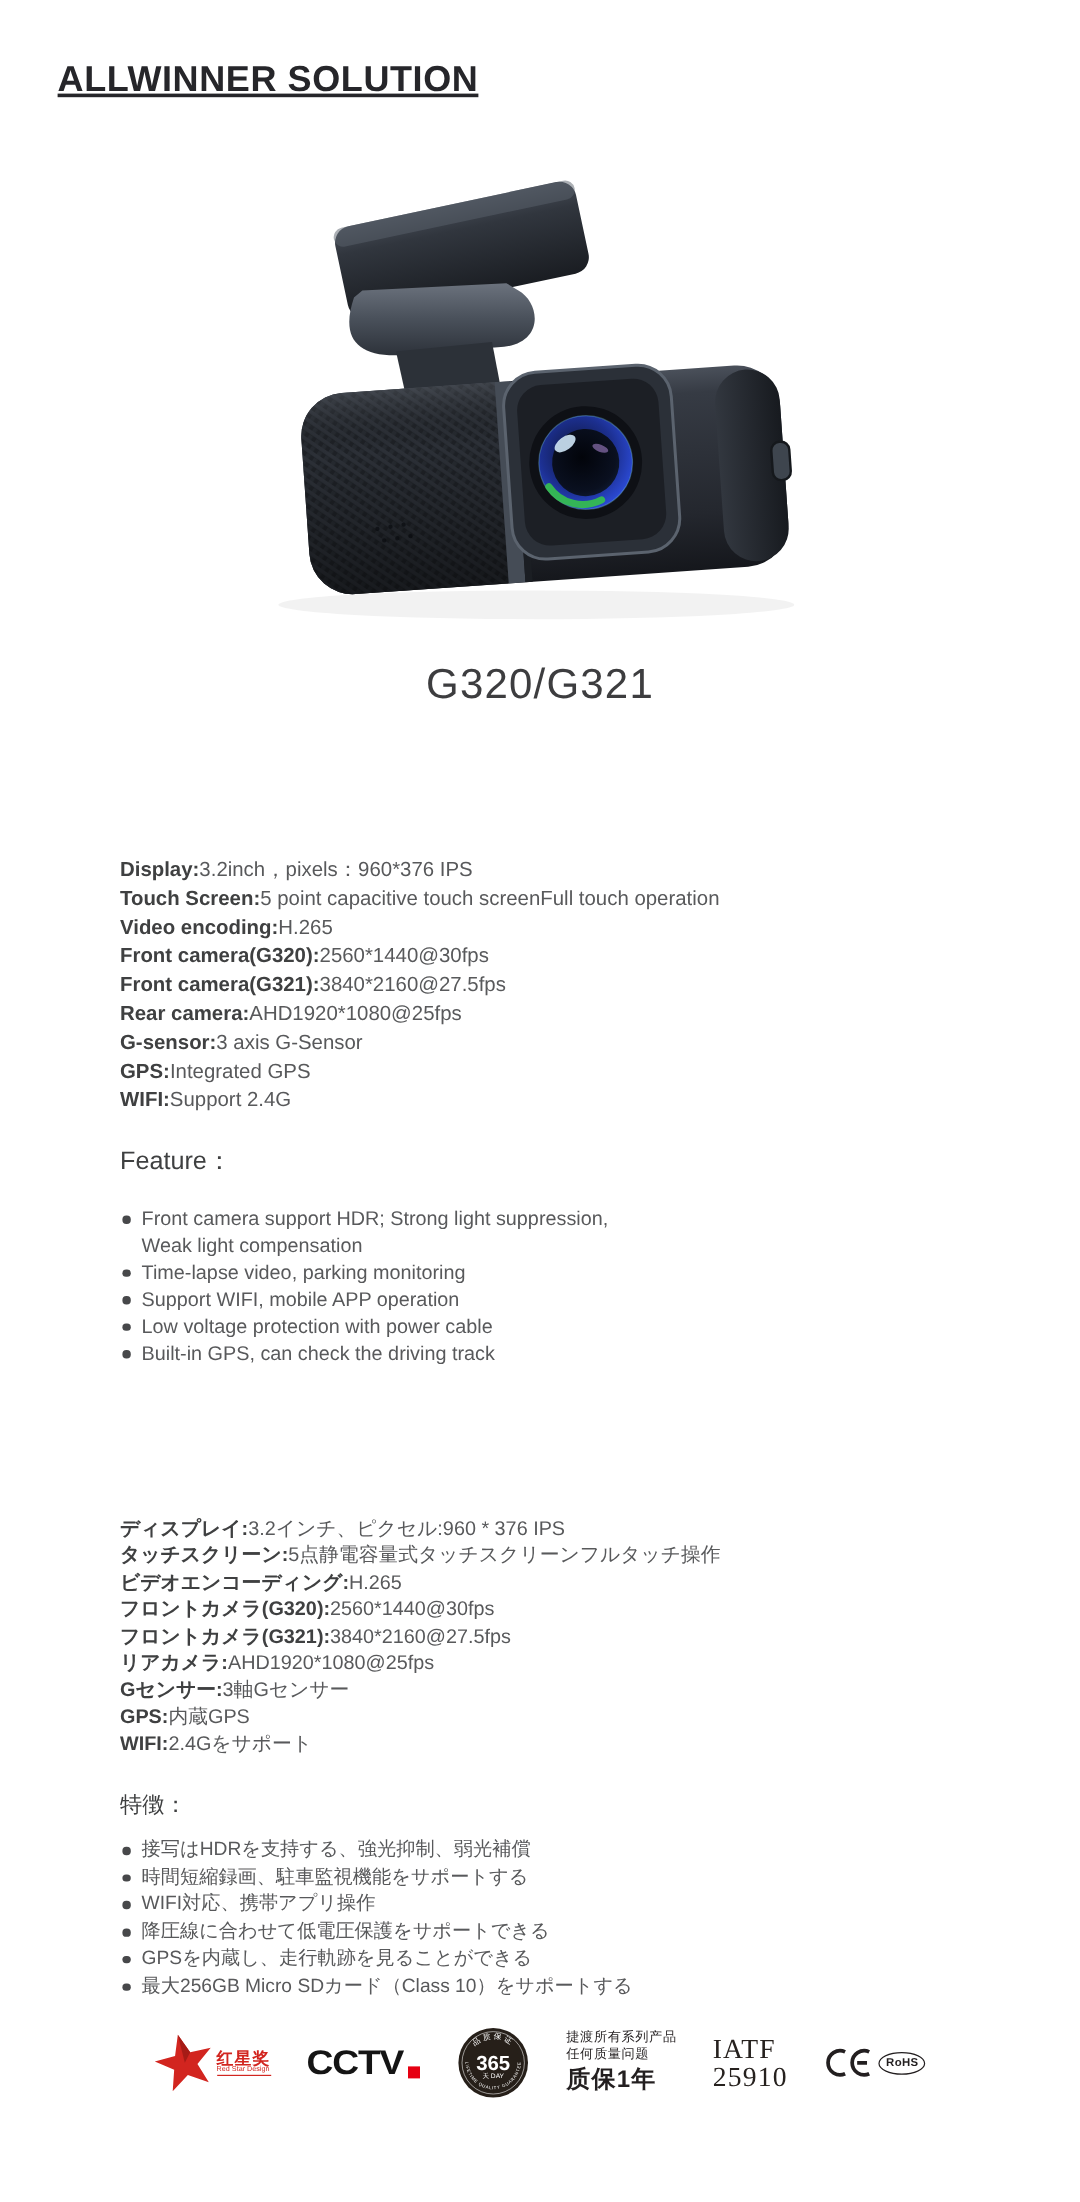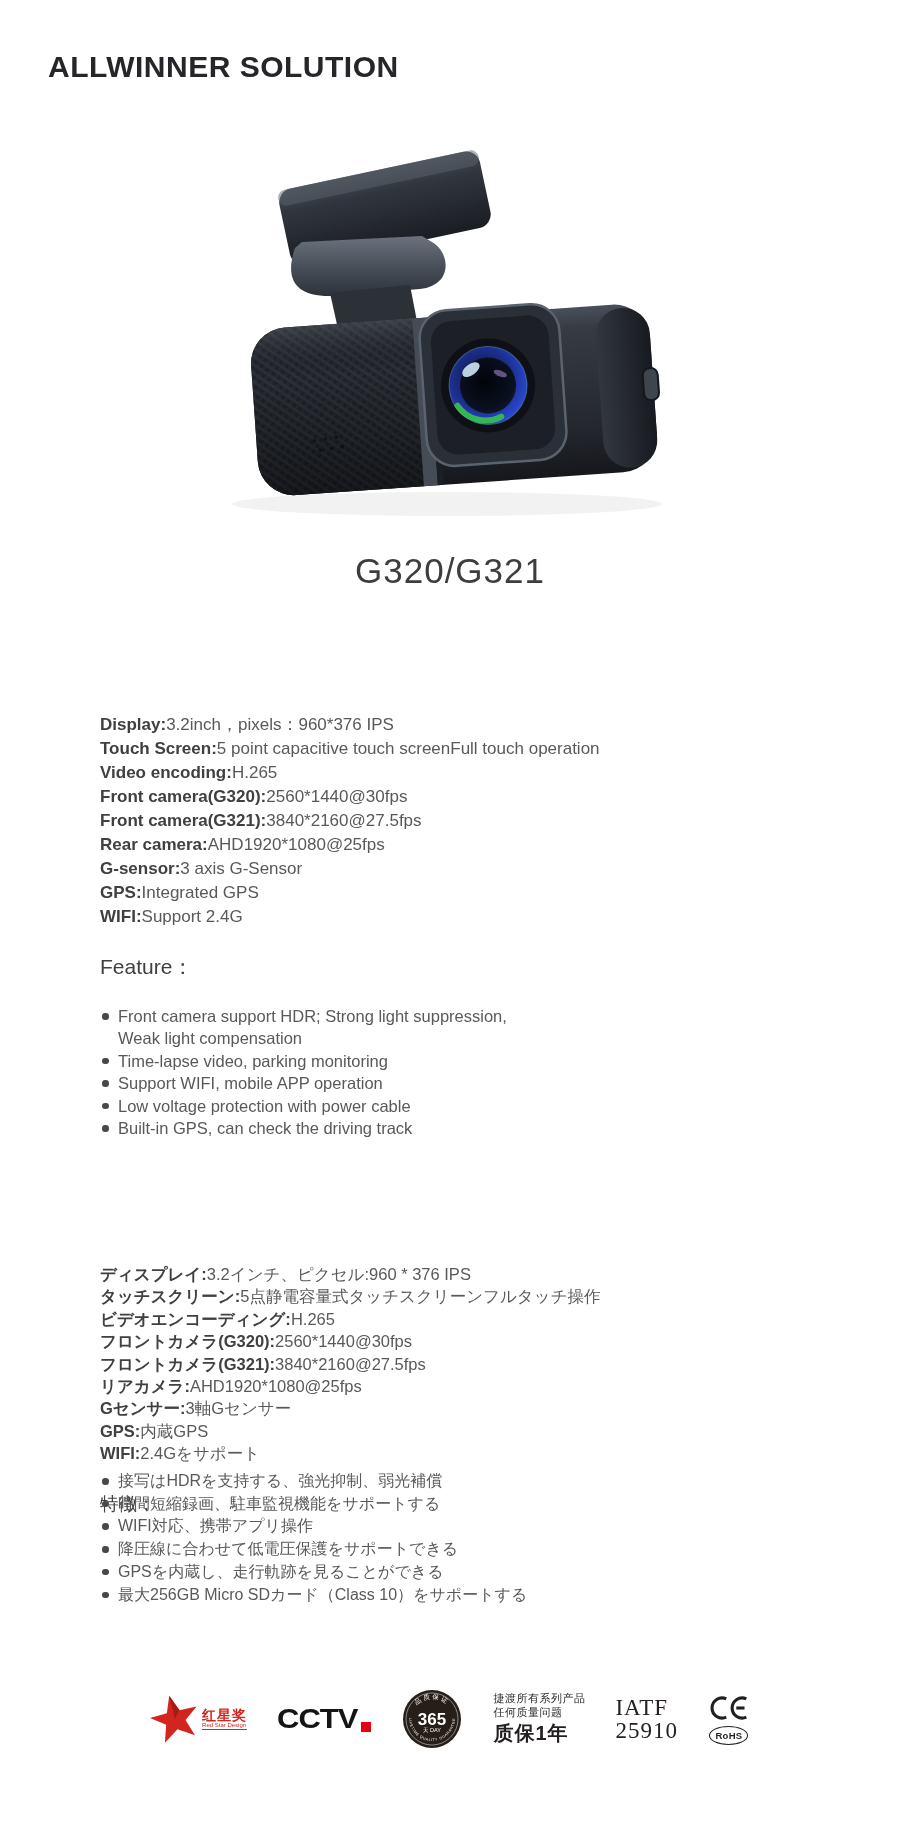--- a/index.html
+++ b/index.html
@@ -3,42 +3,42 @@
 <meta charset="utf-8">
 <style>
   html,body{margin:0;padding:0;}
   body{
     width:900px;height:1835px;position:relative;background:#ffffff;
     font-family:"Liberation Sans",sans-serif;color:#58595b;overflow:hidden;
   }
   
   .page-title{
     position:absolute;left:48px;top:50px;
-    font-size:30px;font-weight:700;color:#26262a;letter-spacing:.5px;
+    font-size:30px;font-weight:700;color:#26262a;letter-spacing:.5px;text-decoration:underline;
   }
   
   .cam-wrap{position:absolute;left:192px;top:130px;width:470px;height:400px;}
   
   .model-name{
     position:absolute;left:0;right:0;top:551px;text-align:center;
     font-size:35px;font-weight:400;color:#3d3d3f;letter-spacing:1px;
   }
   
   .specs{position:absolute;left:100px;width:560px;}
   .specs-en{top:713px;font-size:17px;line-height:24px;}
   .specs-jp{top:1263px;font-size:16.5px;line-height:22.4px;}
   .spec b{color:#3f4041;font-weight:700;}
   .spec span{color:#58595b;}
   
   .feat-head{position:absolute;left:100px;color:#3f4041;font-weight:400;}
   .feat-head-en{top:953px;font-size:21px;}
   .feat-head-jp{top:1491px;font-size:18.5px;}
   ul.bullets{position:absolute;left:100px;margin:0;padding:0;list-style:none;width:480px;}
   .bullets-en{top:1005px;font-size:16.5px;line-height:22.4px;}
-  .bullets-jp{top:1470px;font-size:16px;line-height:22.7px;}
+  .bullets-jp{top:1531px;font-size:16px;line-height:22.7px;}
   ul.bullets li{position:relative;padding-left:18px;color:#58595b;white-space:pre-line;}
   ul.bullets li::before{
     content:"";position:absolute;left:2px;top:8px;width:6.5px;height:6.5px;
     border-radius:50%;background:#47484a;
   }
   
   .footer{
     position:absolute;left:0;right:0;top:1686px;height:66px;
     display:flex;align-items:center;justify-content:center;gap:30px;
   }
@@ -47,21 +47,21 @@
   .redstar-cn{font-size:14px;font-weight:700;color:#d2251f;letter-spacing:1px;}
   .redstar-en{font-size:6px;color:#d2251f;border-bottom:.5px solid #d2251f;padding-bottom:1px;}
   .cctv{display:flex;align-items:flex-end;gap:4px;}
   .cctv-label{font-size:31px;font-weight:900;color:#141414;letter-spacing:-1px;transform:scaleY(.92);}
   .cctv-dot{width:10px;height:10px;background:#e60012;margin-bottom:5px;}
   .warranty{display:flex;flex-direction:column;color:#231f20;line-height:1.25;}
   .warranty-small{font-size:11px;letter-spacing:.5px;}
   .warranty-big{font-size:20px;font-weight:700;margin-top:1px;letter-spacing:1px;}
   .iatf{display:flex;flex-direction:column;color:#26211e;
     font-family:"Liberation Serif",serif;font-size:23px;line-height:1.0;letter-spacing:1px;}
-  .ce-col{display:flex;flex-direction:column;align-items:center;gap:4px;}
+  .ce-col{display:flex;flex-direction:row;align-items:center;gap:4px;}
   .rohs{
     border:1.6px solid #231f20;border-radius:50%;padding:3px 5px;
     font-size:9.5px;font-weight:700;color:#231f20;letter-spacing:.3px;
   }
   svg text{font-family:"Liberation Sans",sans-serif;}
 </style>
 </head>
 <body>
 
 <div class="page-title">ALLWINNER SOLUTION</div>

